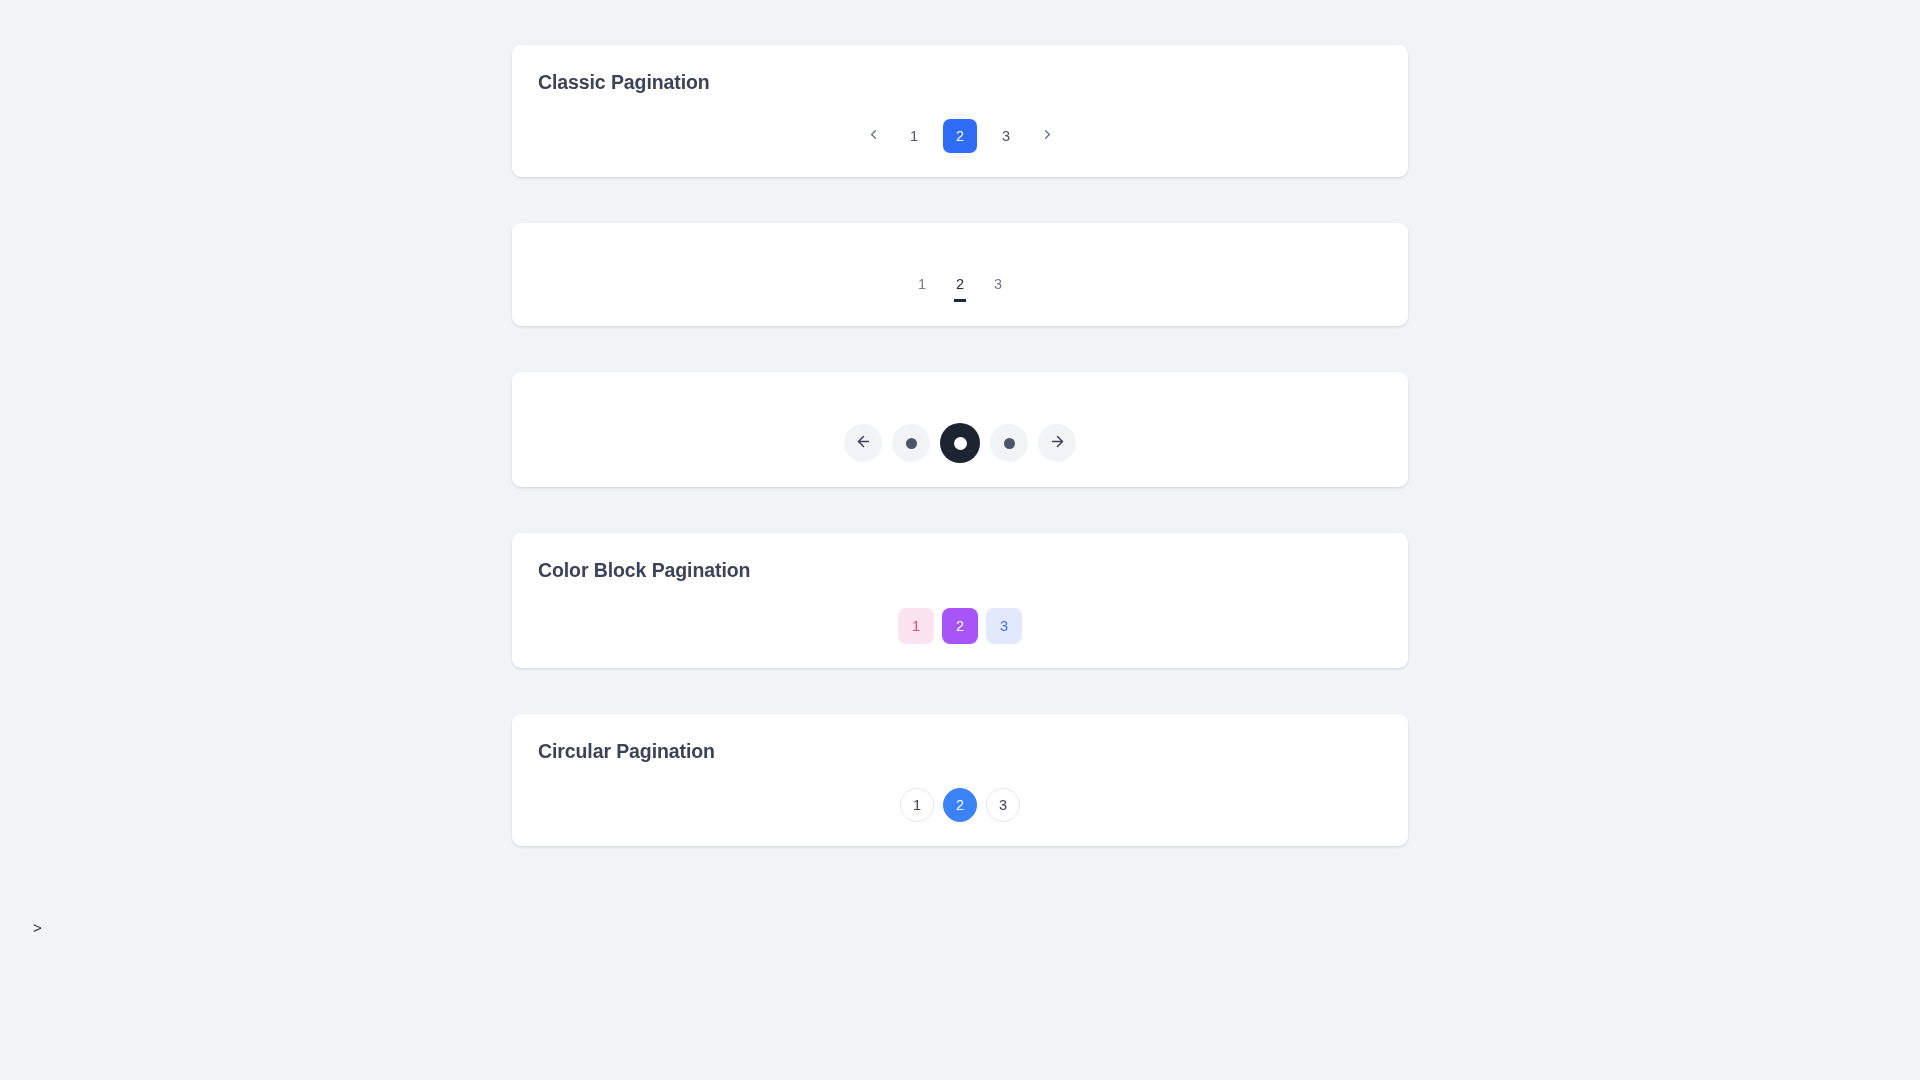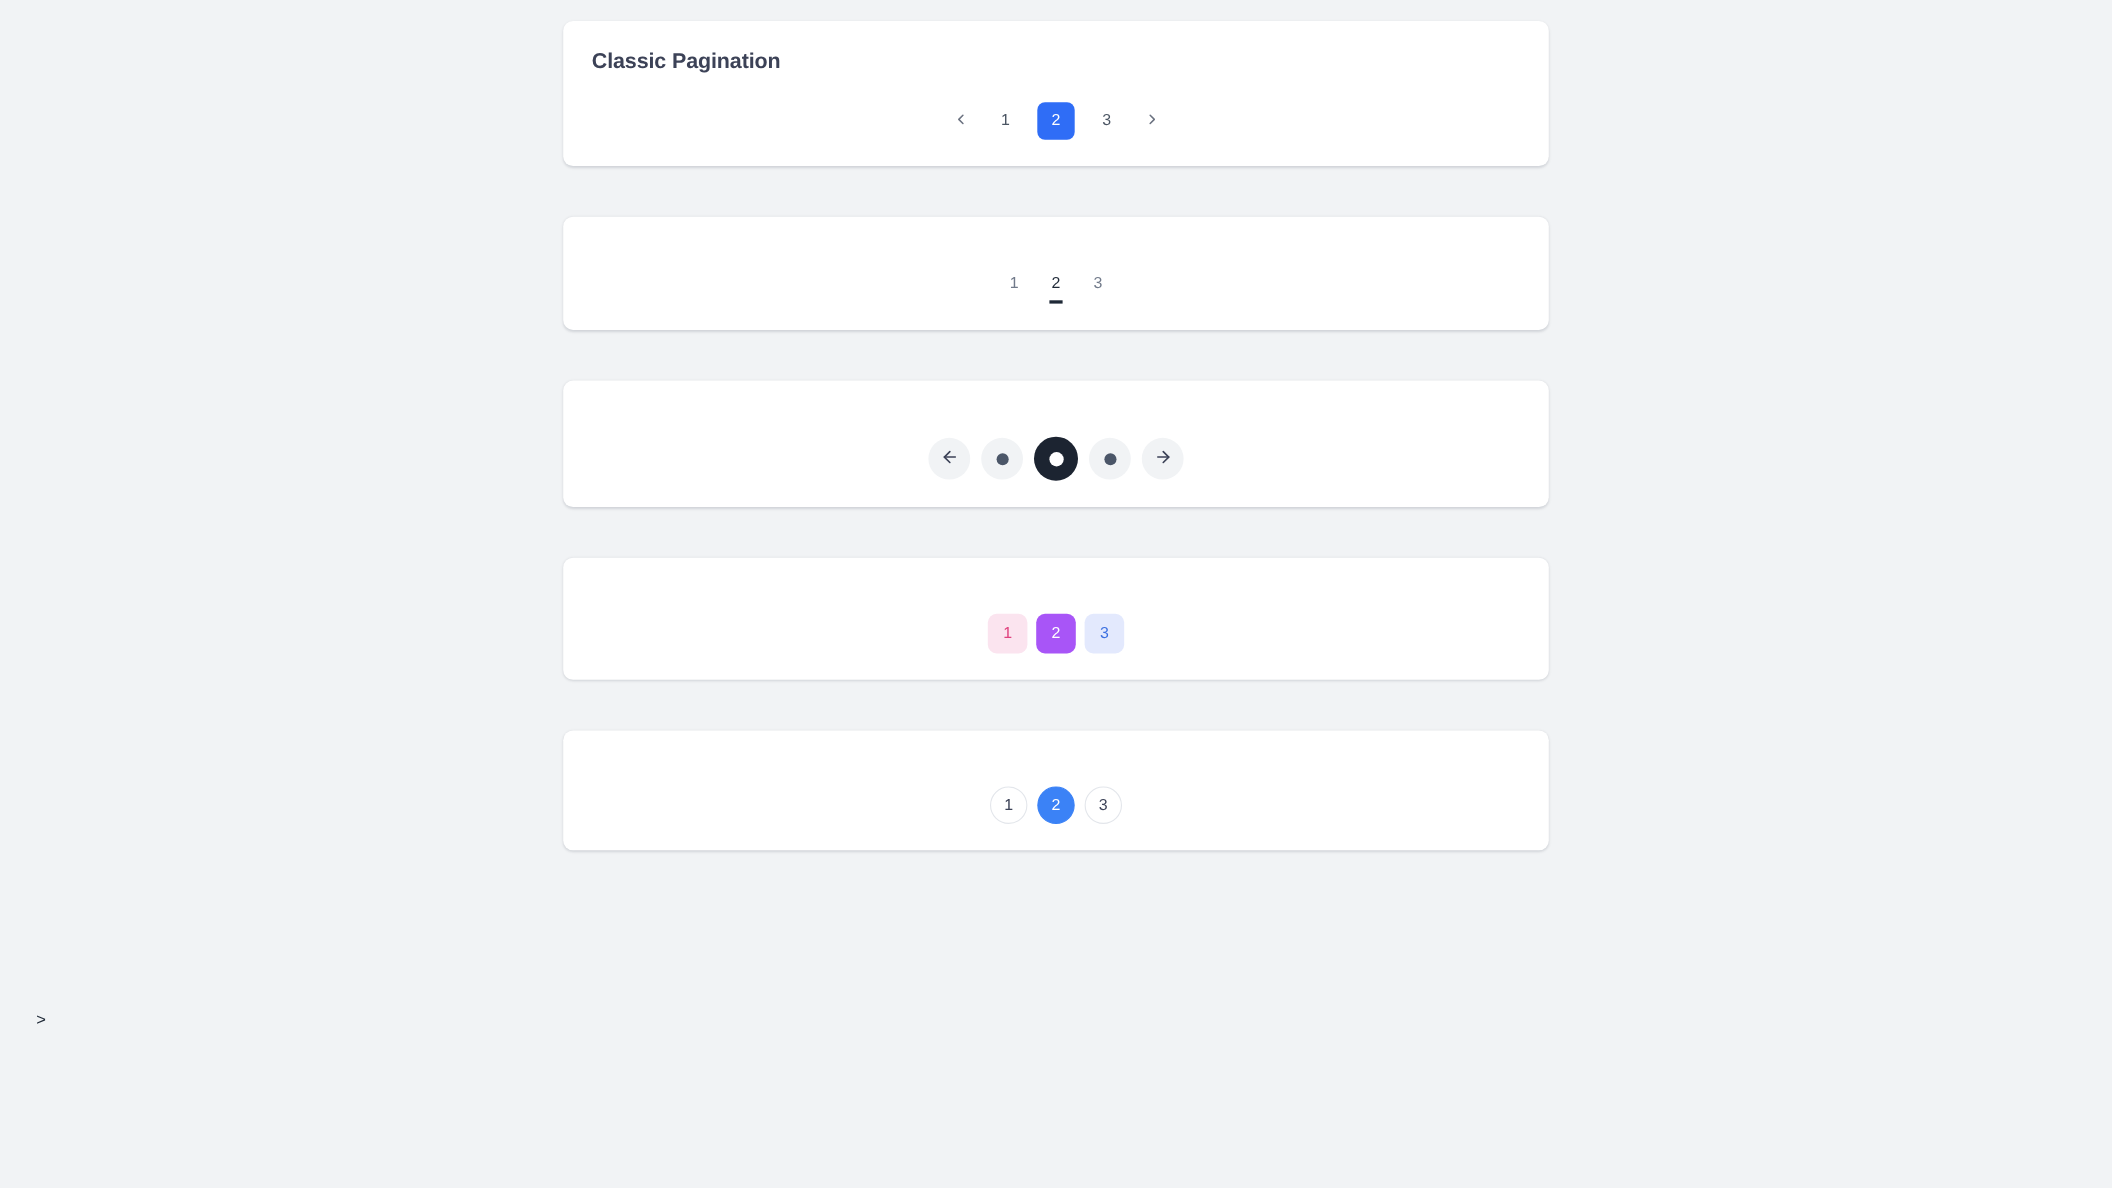--- a/index.html
+++ b/index.html
@@ -10,21 +10,21 @@
     background: #f1f3f5;
     font-family: "Liberation Sans", sans-serif;
     overflow: hidden;
   }
 
   #app {
     width: 1920px;
     height: 1080px;
     position: relative;
     background: #f1f3f5;
-    padding-top: 19px;
+    padding-top: 45px;
   }
 
   .card {
     width: 896px;
     margin: 0 auto 46px auto;
     background: #ffffff;
     border-radius: 9px;
     box-shadow: 0 1px 3px rgba(16,24,40,0.09), 0 1px 2px rgba(16,24,40,0.05);
     padding: 26px 26px 24px 26px;
   }
@@ -223,28 +223,30 @@
           <svg viewBox="0 0 24 24" fill="none" stroke="currentColor" stroke-width="2.1" stroke-linecap="round" stroke-linejoin="round">
             <line x1="5" y1="12" x2="19" y2="12"></line>
               <polyline points="12 5 19 12 12 19"></polyline>
           </svg>
         </span>
       </button>
     </div>
   </div>
 
   <div class="card">
+    <div class="card-title">Color Block Pagination</div>
     <div class="pager-row colorblock">
       <button class="pg" style="background: rgb(251, 228, 239); color: rgb(224, 67, 127);">1</button>
       <button class="pg" style="background: rgb(168, 85, 247); color: rgb(255, 255, 255);">2</button>
       <button class="pg" style="background: rgb(227, 233, 253); color: rgb(59, 111, 224);">3</button>
     </div>
   </div>
 
   <div class="card">
+    <div class="card-title">Circular Pagination</div>
     <div class="pager-row circular">
       <button class="pg">1</button>
       <button class="pg active">2</button>
       <button class="pg">3</button>
     </div>
   </div>
 
   <div class="stray-glyph">&gt;</div>
 
 </div>

